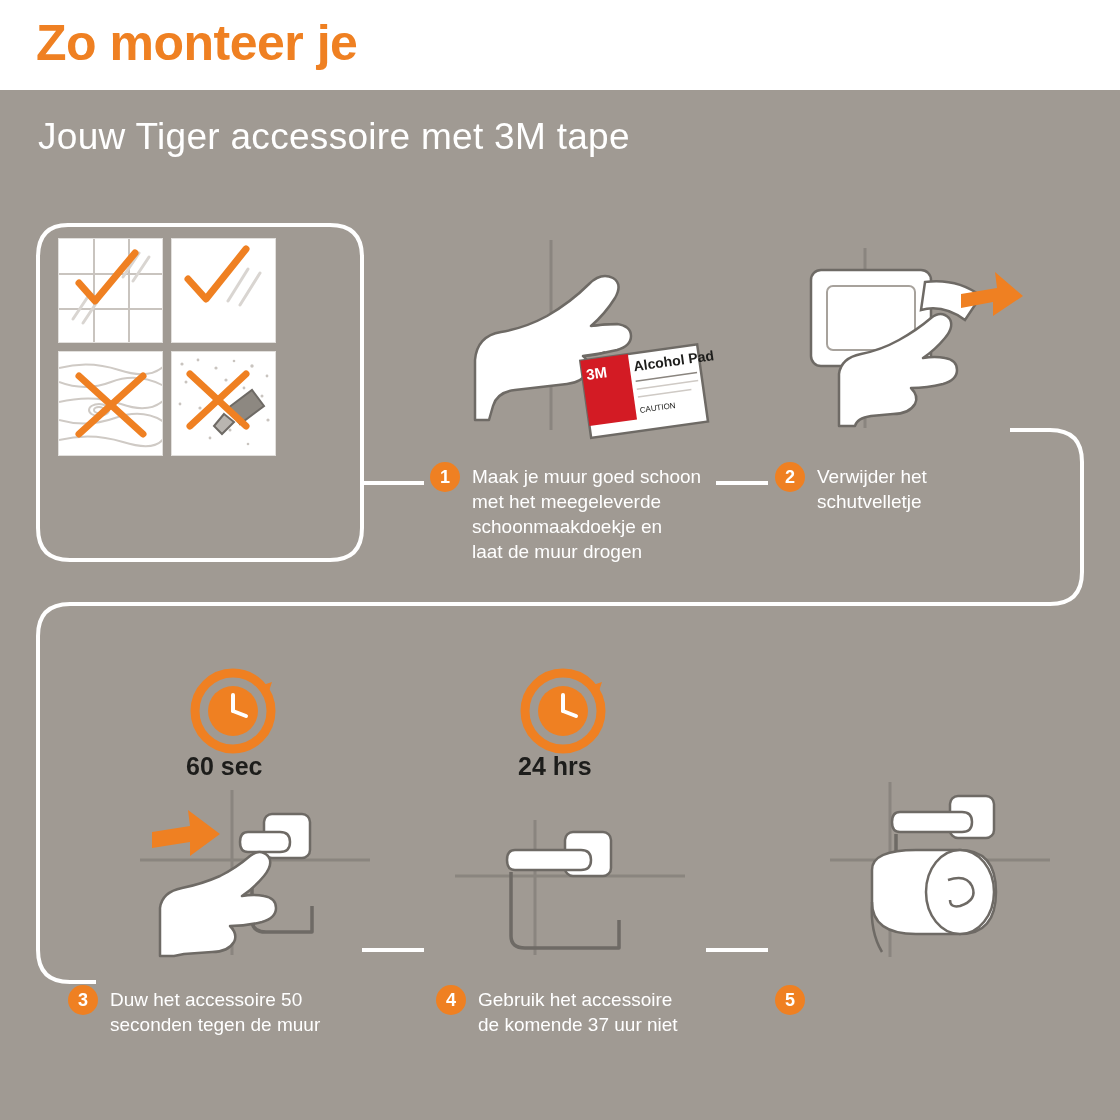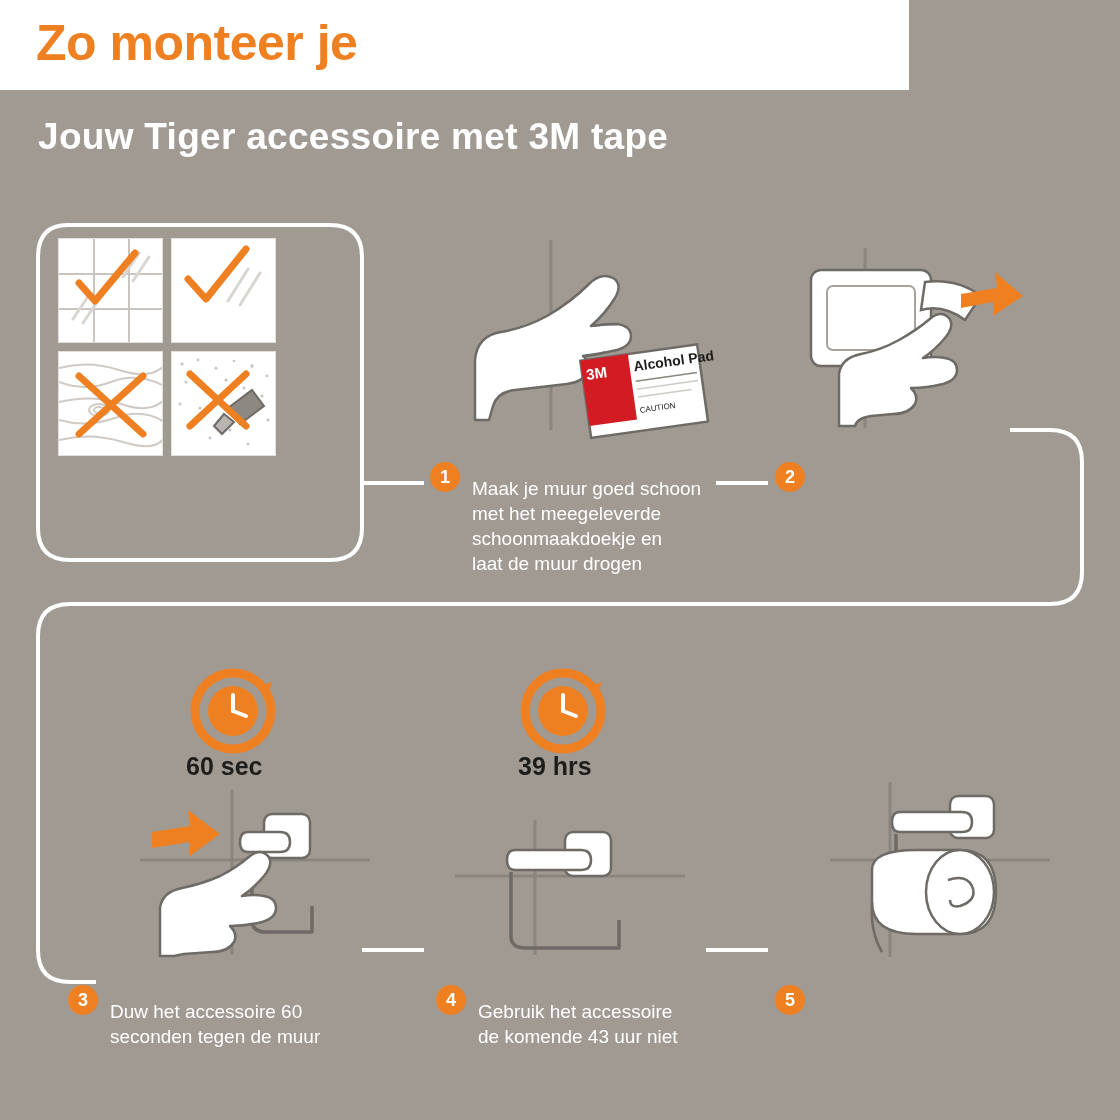--- a/index.html
+++ b/index.html
@@ -11,54 +11,54 @@
     overflow: hidden;
   }
   .page {
     position: relative;
     width: 1120px; height: 1120px;
     background: #a09a93;
   }
   
   .header {
     position: absolute; left: 0; top: 0;
-    width: 909px; height: 90px;
+    width: 1120px; height: 90px;
     background: #ffffff;
   }
   .header-title {
     position: absolute; left: 36px; top: 14px;
     font-size: 50px; font-weight: bold;
     color: #ef8022;
     letter-spacing: -0.5px;
     white-space: nowrap;
   }
   .subtitle {
     position: absolute; left: 38px; top: 116px;
     font-size: 37px; color: #ffffff;
-    font-weight: bold;
+    font-weight: normal;
     letter-spacing: 0.3px;
     white-space: nowrap;
   }
 
   
   .frame-svg { position: absolute; left: 0; top: 0; width: 1120px; height: 1120px; pointer-events: none; }
 
   
   .badge {
     width: 30px; height: 30px; border-radius: 50%;
     background: #ef8022; color: #ffffff;
     font-size: 18px; font-weight: bold;
     display: flex; align-items: center; justify-content: center;
     flex: 0 0 auto;
   }
   .step { position: absolute; display: flex; gap: 12px; align-items: flex-start; }
   .step-text {
     color: #ffffff; font-size: 19px; line-height: 25px;
     white-space: pre-line;
-    margin-top: 14px;
+    margin-top: 2px;
   }
 
   
   .intro-grid {
     position: absolute; left: 58px; top: 238px;
     width: 218px; height: 218px;
     display: grid; grid-template-columns: 105px 105px; grid-template-rows: 105px 105px;
     gap: 8px;
   }
   .tile { position: relative; background: #ffffff; overflow: hidden; border: 1px solid #e2e0dd; }
@@ -228,20 +228,22 @@
   <div class="step" style="left:430px; top:462px; width:280px;">
     <div class="badge">1</div>
     <div class="step-text">Maak je muur goed schoon
 met het meegeleverde
 schoonmaakdoekje en
 laat de muur drogen</div>
   </div>
 
   <div class="step" style="left:775px; top:462px; width:250px;">
     <div class="badge">2</div>
+    <div class="step-text">Verwijder het
+schutvelletje</div>
   </div>
 
   <svg class="illus" style="left:190px; top:668px;" width="86" height="86" viewBox="0 0 86 86">
     <circle cx="43" cy="43" r="38" fill="none" stroke="#ef8022" stroke-width="9"></circle>
     <circle cx="43" cy="43" r="25" fill="#ef8022"></circle>
     <g stroke="#ffffff" stroke-width="4" stroke-linecap="round">
       <line x1="43" y1="43" x2="43" y2="27"></line>
       <line x1="43" y1="43" x2="56" y2="48"></line>
     </g>
     <path d="M 70 18 L 82 14 L 78 26 Z" fill="#ef8022"></path>
@@ -250,21 +252,21 @@
 
   <svg class="illus" style="left:520px; top:668px;" width="86" height="86" viewBox="0 0 86 86">
     <circle cx="43" cy="43" r="38" fill="none" stroke="#ef8022" stroke-width="9"></circle>
     <circle cx="43" cy="43" r="25" fill="#ef8022"></circle>
     <g stroke="#ffffff" stroke-width="4" stroke-linecap="round">
       <line x1="43" y1="43" x2="43" y2="27"></line>
       <line x1="43" y1="43" x2="56" y2="48"></line>
     </g>
     <path d="M 70 18 L 82 14 L 78 26 Z" fill="#ef8022"></path>
   </svg>
-  <div class="timer-label" style="left:518px; top:752px;">39 hrs</div>
+  <div class="timer-label" style="left:518px; top:752px;">24 hrs</div>
 
   <svg class="illus" style="left:140px; top:790px;" width="230" height="170" viewBox="0 0 230 170">
     <g stroke="#8a857f" stroke-width="3">
       <line x1="92" y1="0" x2="92" y2="165"></line>
       <line x1="0" y1="70" x2="230" y2="70"></line>
     </g>
 
     <rect x="124" y="24" width="46" height="44" rx="8" fill="#ffffff" stroke="#6e6a65" stroke-width="2.5"></rect>
     <path d="M 108 42 L 140 42 Q 150 42 150 52 Q 150 62 140 62 L 108 62 Q 100 62 100 52 Q 100 42 108 42 Z" fill="#ffffff" stroke="#6e6a65" stroke-width="2.5"></path>
     <path d="M 112 64 L 112 130 Q 112 142 126 142 L 172 142 L 172 116" fill="none" stroke="#6e6a65" stroke-width="3.5" stroke-linejoin="round"></path>
@@ -296,27 +298,27 @@
     <path d="M 66 52 L 66 92" fill="none" stroke="#6e6a65" stroke-width="3.5"></path>
 
     <path d="M 42 88 Q 42 68 86 68 L 130 68 Q 166 68 166 110 Q 166 152 130 152 L 86 152 Q 42 152 42 120 Z" fill="#ffffff" stroke="#6e6a65" stroke-width="2.5"></path>
     <ellipse cx="130" cy="110" rx="34" ry="42" fill="#ffffff" stroke="#6e6a65" stroke-width="2.5"></ellipse>
     <path d="M 118 98 Q 136 92 142 104 Q 148 118 130 124 Q 120 126 120 118" fill="none" stroke="#6e6a65" stroke-width="2.5"></path>
     <path d="M 42 120 Q 40 150 52 170" fill="none" stroke="#6e6a65" stroke-width="2.5"></path>
   </svg>
 
   <div class="step" style="left:68px; top:985px; width:300px;">
     <div class="badge">3</div>
-    <div class="step-text">Duw het accessoire 60
+    <div class="step-text">Duw het accessoire 50
 seconden tegen de muur</div>
   </div>
 
   <div class="step" style="left:436px; top:985px; width:280px;">
     <div class="badge">4</div>
     <div class="step-text">Gebruik het accessoire
-de komende 43 uur niet</div>
+de komende 37 uur niet</div>
   </div>
 
   <div class="step" style="left:775px; top:985px; width:260px;">
     <div class="badge">5</div>
   </div>
 
 </div>
 
 </body></html>

